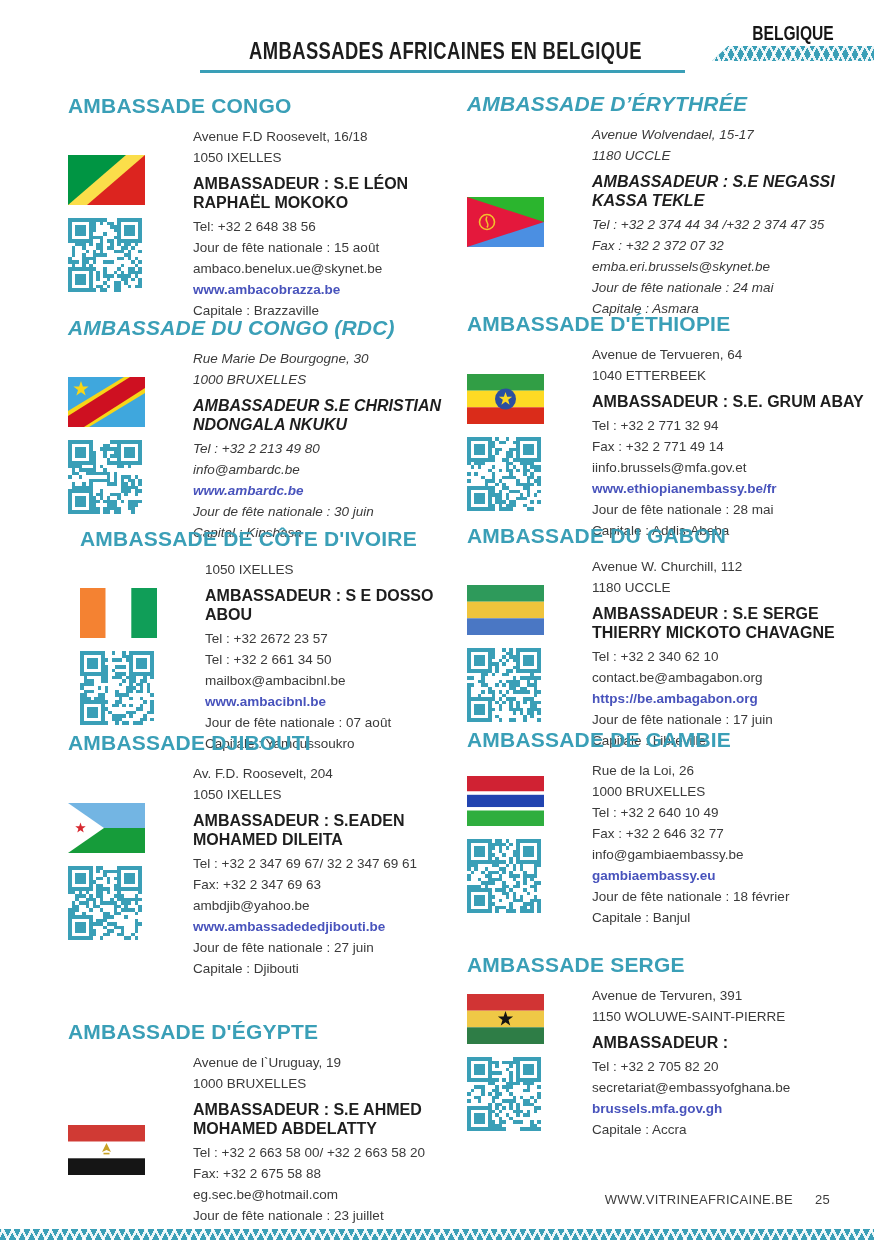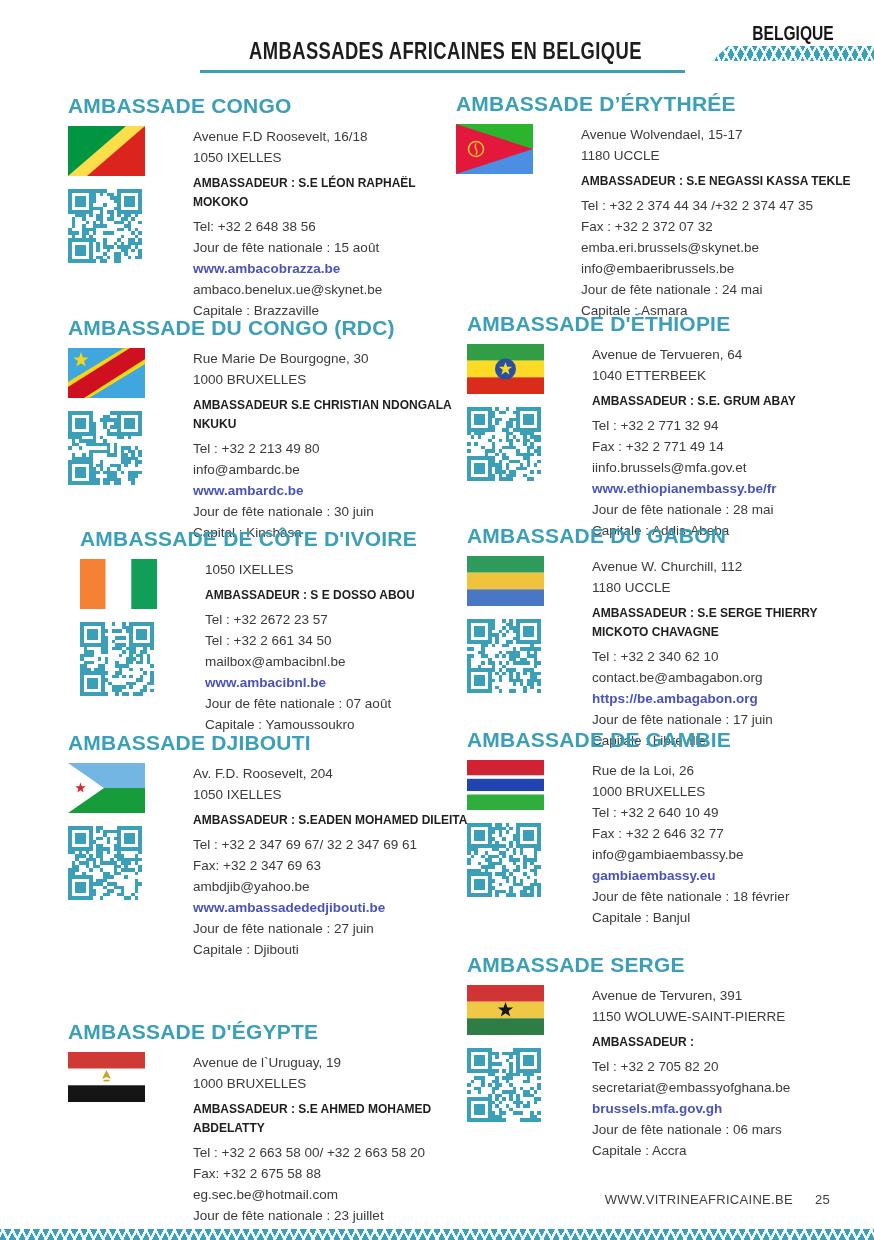--- a/index.html
+++ b/index.html
@@ -24,29 +24,29 @@
     background-image:
       repeating-linear-gradient(63deg, rgba(255,255,255,0) 0 6px, rgba(255,255,255,.9) 6px 8.5px),
       repeating-linear-gradient(-63deg, rgba(255,255,255,0) 0 6px, rgba(255,255,255,.9) 6px 8.5px);}
   .region-ribbon{position:absolute;left:712px;top:46px;width:162px;height:15px;
                  clip-path:polygon(16px 0,100% 0,100% 100%,0 100%);}
 
   
   .embassy{position:absolute;width:400px;}
   .embassy-name{margin:0 0 8px 0;font-size:21px;font-weight:bold;color:var(--accent);
                 letter-spacing:.2px;white-space:nowrap;}
-  .embassy-body{display:flex;align-items:flex-start;}
+  .embassy-body{display:flex;align-items:center;}
   .media-col{width:77px;flex:none;}
   .flag{width:77px;height:50px;}
   .flag svg{display:block;}
   .qr{width:74px;height:74px;margin-top:13px;color:var(--accent);}
   .qr svg{display:block;}
   .info-col{margin-left:48px;width:275px;}
   .line{font-size:13.5px;line-height:21px;color:var(--body);white-space:nowrap;}
-  .line.bold{font-weight:bold;color:#1e1e1e;font-size:12px;line-height:19px;
+  .line.bold{font-weight:bold;color:#1e1e1e;font-size:16px;line-height:19px;
              margin:6px 0 4px;white-space:normal;}
   .line.link{color:var(--link);font-weight:bold;}
 
   
   .footer-text{position:absolute;top:1192px;right:44px;font-size:13px;color:#3d3d3d;
                letter-spacing:.3px;}
   .footer-page{margin-left:22px;}
   .footer-ribbon{position:absolute;left:0;top:1229px;width:874px;height:11px;}
 </style>
 </head>
@@ -308,28 +308,28 @@
                 <rect x="14" y="20" width="1" height="1"></rect>
               </svg>
             </div>
           </div>
           <div class="info-col">
             <div class="line text">Avenue F.D Roosevelt, 16/18</div>
             <div class="line text">1050 IXELLES</div>
             <div class="line bold">AMBASSADEUR : S.E LÉON RAPHAËL MOKOKO</div>
             <div class="line text">Tel: +32 2 648 38 56</div>
             <div class="line text">Jour de fête nationale : 15 août</div>
+            <div class="line text">ambaco.benelux.ue@skynet.be</div>
             <div class="line link">www.ambacobrazza.be</div>
-            <div class="line text">ambaco.benelux.ue@skynet.be</div>
             <div class="line text">Capitale : Brazzaville</div>
           </div>
         </div>
       </section>
 
-      <section class="embassy" style="left: 456px; top: 92px;">
+      <section class="embassy" style="left: 467px; top: 92px; font-style: italic;">
         <h2 class="embassy-name">AMBASSADE D’ÉRYTHRÉE</h2>
         <div class="embassy-body">
           <div class="media-col">
             <div class="flag">
               <svg width="77" height="50" viewBox="0 0 77 50">
                 <rect width="77" height="25" fill="#2BB52E"></rect>
                 <rect y="25" width="77" height="25" fill="#4B8FE2"></rect>
                 <polygon points="0,0 77,25 0,50" fill="#E4183C"></polygon>
                 <circle cx="20" cy="25" r="7.5" fill="none" stroke="#F3C02C" stroke-width="1.6"></circle>
                 <path d="M20 19.5 q-1.8 3 0 5.5 q1.8 3 0 5.5" fill="none" stroke="#F3C02C" stroke-width="1.4"></path>
@@ -337,28 +337,27 @@
             </div>
 
           </div>
           <div class="info-col">
             <div class="line text">Avenue Wolvendael, 15-17</div>
             <div class="line text">1180 UCCLE</div>
             <div class="line bold">AMBASSADEUR :  S.E NEGASSI KASSA TEKLE</div>
             <div class="line text">Tel : +32 2 374 44 34 /+32 2 374 47 35</div>
             <div class="line text">Fax : +32 2 372 07 32</div>
             <div class="line text">emba.eri.brussels@skynet.be</div>
-            <div class="line text">info@embaeribrussels.be</div>
             <div class="line text">Jour de fête nationale : 24 mai</div>
             <div class="line text">Capitale : Asmara</div>
           </div>
         </div>
       </section>
 
-      <section class="embassy" style="left: 68px; top: 316px;">
+      <section class="embassy" style="left: 68px; top: 316px; font-style: italic;">
         <h2 class="embassy-name">AMBASSADE DU CONGO (RDC)</h2>
         <div class="embassy-body">
           <div class="media-col">
             <div class="flag">
               <svg width="77" height="50" viewBox="0 0 77 50">
                 <rect width="77" height="50" fill="#3FA7DD"></rect>
                 <polygon points="0,50 0,34 56,0 77,0 77,16 21,50" fill="#F7D618"></polygon>
                 <polygon points="0,50 0,39 62,0 77,0 77,11 16,50" fill="#CE1021"></polygon>
                 <polygon points="13,4 14.9,9.4 20.6,9.5 16,13 17.7,18.5 13,15.2 8.3,18.5 10,13 5.4,9.5 11.1,9.4" fill="#F7D618"></polygon>
               </svg>
@@ -2176,21 +2175,20 @@
               </svg>
             </div>
           </div>
           <div class="info-col">
             <div class="line text">Avenue de Tervuren, 391</div>
             <div class="line text">1150 WOLUWE-SAINT-PIERRE</div>
             <div class="line bold">AMBASSADEUR :</div>
             <div class="line text">Tel : +32 2 705 82 20</div>
             <div class="line text">secretariat@embassyofghana.be</div>
             <div class="line link">brussels.mfa.gov.gh</div>
-            <div class="line text">Jour de fête nationale : 06 mars</div>
             <div class="line text">Capitale : Accra</div>
           </div>
         </div>
       </section>
     </main>
 
   <div class="footer-text">
     <span>WWW.VITRINEAFRICAINE.BE</span><span class="footer-page">25</span>
   </div>
   <div class="chevron-band footer-ribbon"></div>

